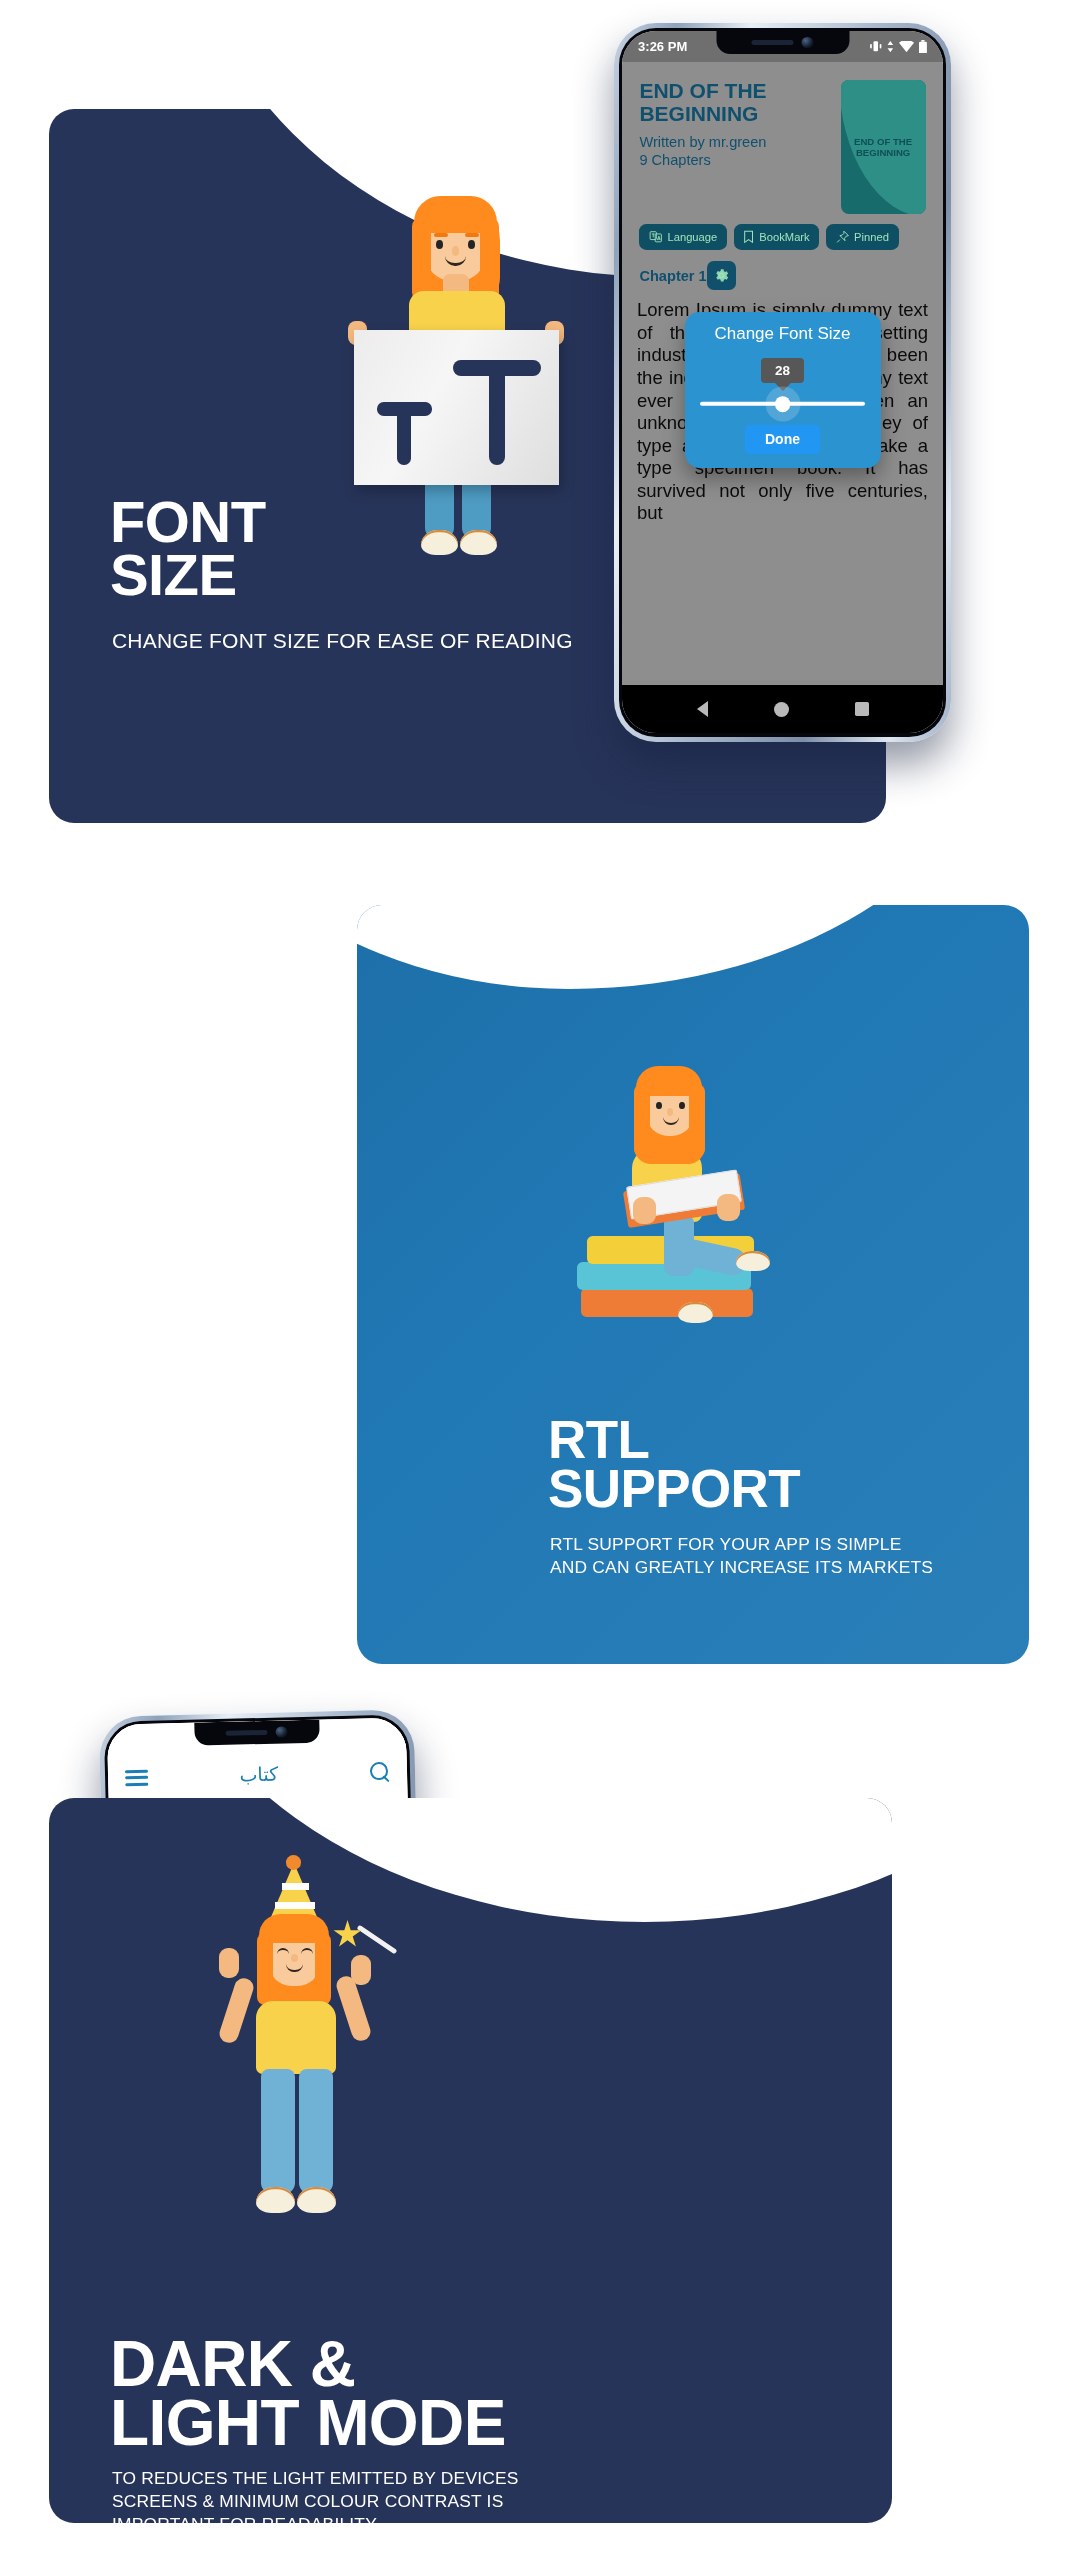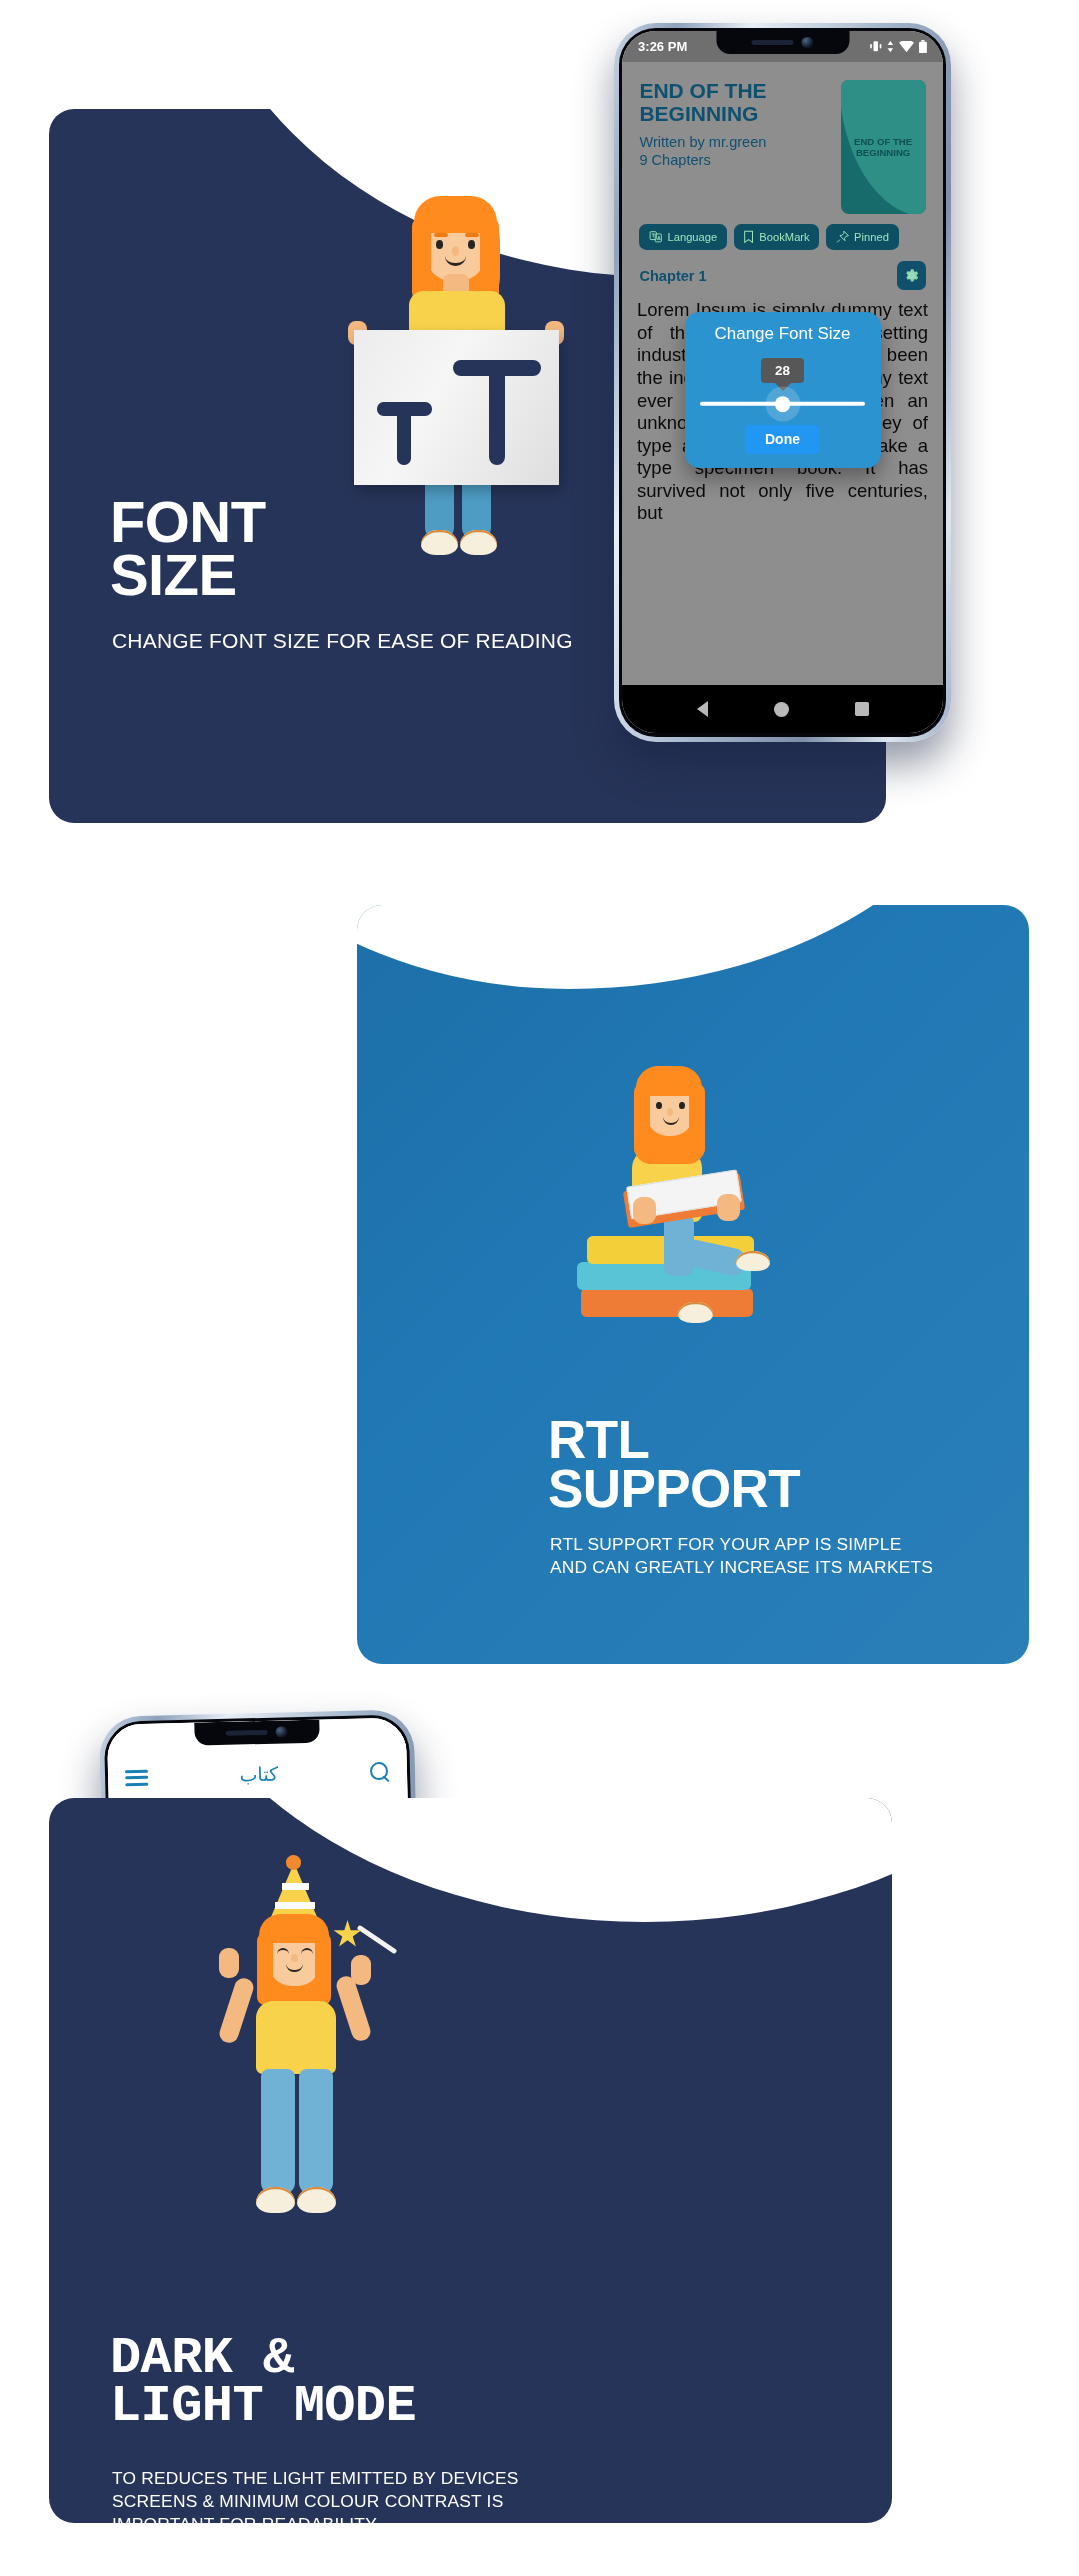--- a/index.html
+++ b/index.html
@@ -56,21 +56,21 @@
   
   #panel3 { left:0; top:1697px; width:1079px; height:879px; }
   #p3-card {
     left:49px; top:101px; width:843px; height:725px;
     background:#273459;
   }
   #p3-card .curve {
     width:989px; height:371px; left:101px; top:-247px;
     background:#ffffff; border-radius:0 0 52% 52%/0 0 100% 100%;
   }
-  #p3-headline { position:absolute; left:110px; top:638px; font-size:52px;font-family:Liberation Mono, monospace; }
+  #p3-headline { position:absolute; left:110px; top:638px; font-size:64px; }
   #p3-sub      { position:absolute; left:112px; top:770px; font-size:17.4px; }
 
   
   .phone { position:absolute; }
   .phone-body {
     position:absolute; inset:0; border-radius:42px;
     background:linear-gradient(105deg,#c9d4e2 0%,#8ea2bb 12%,#e7eef6 26%,
                #a7b8cd 50%,#7c8ea8 72%,#dde6f0 88%,#9fb0c6 100%);
     box-shadow:0 22.5px 39px rgba(20,30,60,.45);
   }
@@ -140,21 +140,21 @@
   #p1-screen-content { position:absolute; inset:0; background:#8e8e8e; }
   #p1-appbar { color:#11506f; background:#8e8e8e; }
   #p1-hero { padding:7.9px 17px 0; display:flex; justify-content:space-between;margin-top:10px; }
   #p1-hero .meta h2 { font-size:21px; line-height:1.06; font-weight:700; color:#10506f; }
   #p1-hero .meta p  { font-size:14.6px; color:#10506f; margin-top:7.9px; line-height:1.25; }
   #p1-cover { width:85px; height:134px; border-radius:7.9px; background:#176b6b; }
   #p1-cover .leaf { background:#2e8f87; }
   #p1-cover .label { color:#0f4f56; font-size:9.6px; }
   #p1-chips { padding:10px 17px 0; }
   #p1-chips .chip { background:#0f4f63; color:#9fe3b9; }
-  #p1-chapline { display:flex; align-items:center; justify-content:space-between;
+  #p1-chapline { display:flex; align-items:center; 
     padding:11.2px 17px 3.4px; }
   #p1-chapline .ch { font-size:14.6px; font-weight:700; color:#10506f; }
   #p1-gear { width:29px; height:29px; border-radius:6.7px; background:#10506a;
     display:flex; align-items:center; justify-content:center; }
   #p1-body {
     padding:5.6px 14.6px 0; font-size:18.5px; line-height:1.22; color:#0b0b0b;
     text-align:justify; text-justify:inter-word; word-spacing:0.6px;
   }
   #p1-navbar { position:absolute; left:0; right:0; bottom:0; height:48px;
     background:#000; display:flex; align-items:center; justify-content:center;

